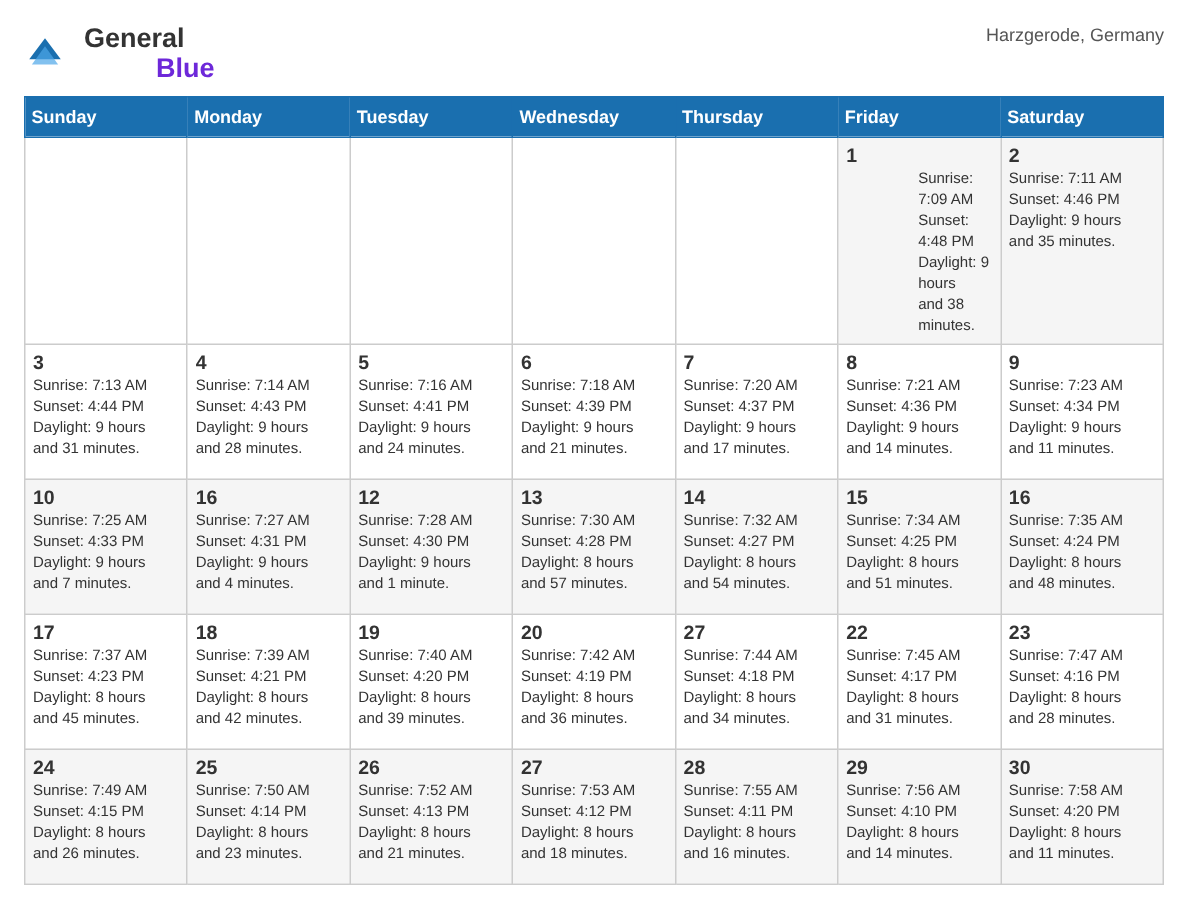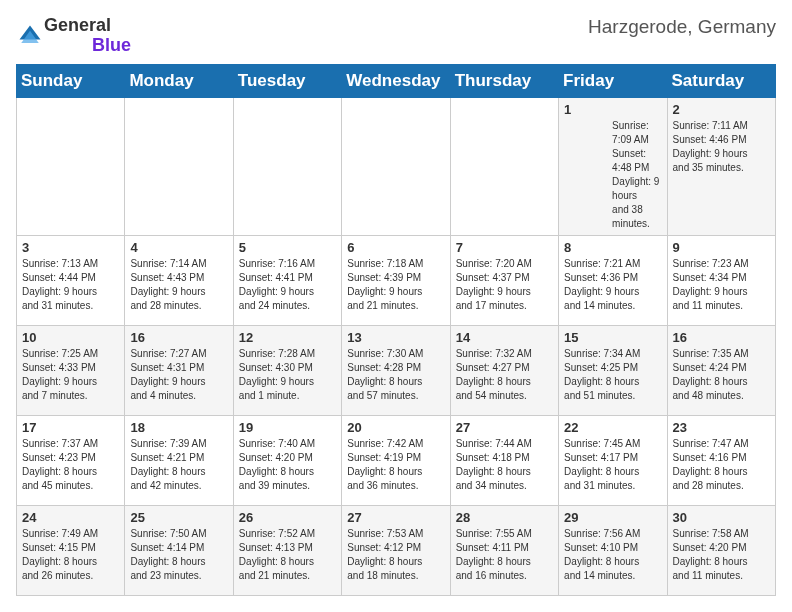--- a/index.html
+++ b/index.html
@@ -12,21 +12,21 @@
     }
     .header-section {
       display: flex;
       justify-content: space-between;
       align-items: flex-start;
       margin-bottom: 8px;
     }
     .logo {
       display: flex;
       align-items: center;
-      gap: 0;
+      gap: 12px;
     }
     .logo-text {
       font-size: 18px;
       font-weight: bold;
       line-height: 1.1;
     }
     .logo-general { color: #333; }
     .logo-blue { color: #6d28d9; margin-left: 48px; }
     .logo-icon {
       width: 28px;
@@ -34,32 +34,32 @@
     }
     .title-block {
       text-align: right;
     }
     .month-year {
       font-size: 32px;
       font-weight: bold;
       color: #333;
     }
     .location {
-      font-size: 19px;
+      font-size: 12px;
       color: #555;
     }
     table {
       width: 100%;
       border-collapse: collapse;
       table-layout: fixed;
     }
     thead th {
       background-color: #1a6faf;
       color: #fff;
-      font-size: 17px;
+      font-size: 12px;
       font-weight: bold;
       padding: 6px 4px;
       text-align: left;
       border: 1px solid #1a6faf;
     }
     tbody td {
       border: 1px solid #ccc;
       vertical-align: top;
       padding: 4px 5px;
       font-size: 10px;

